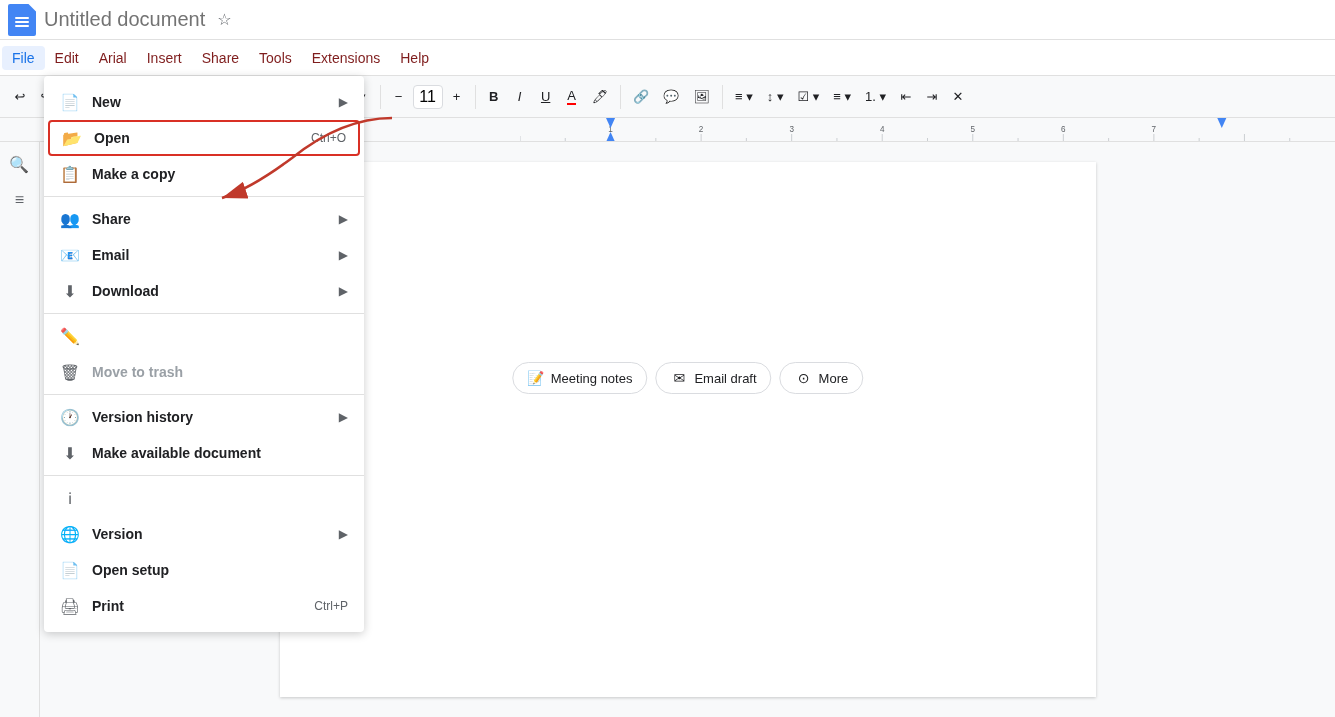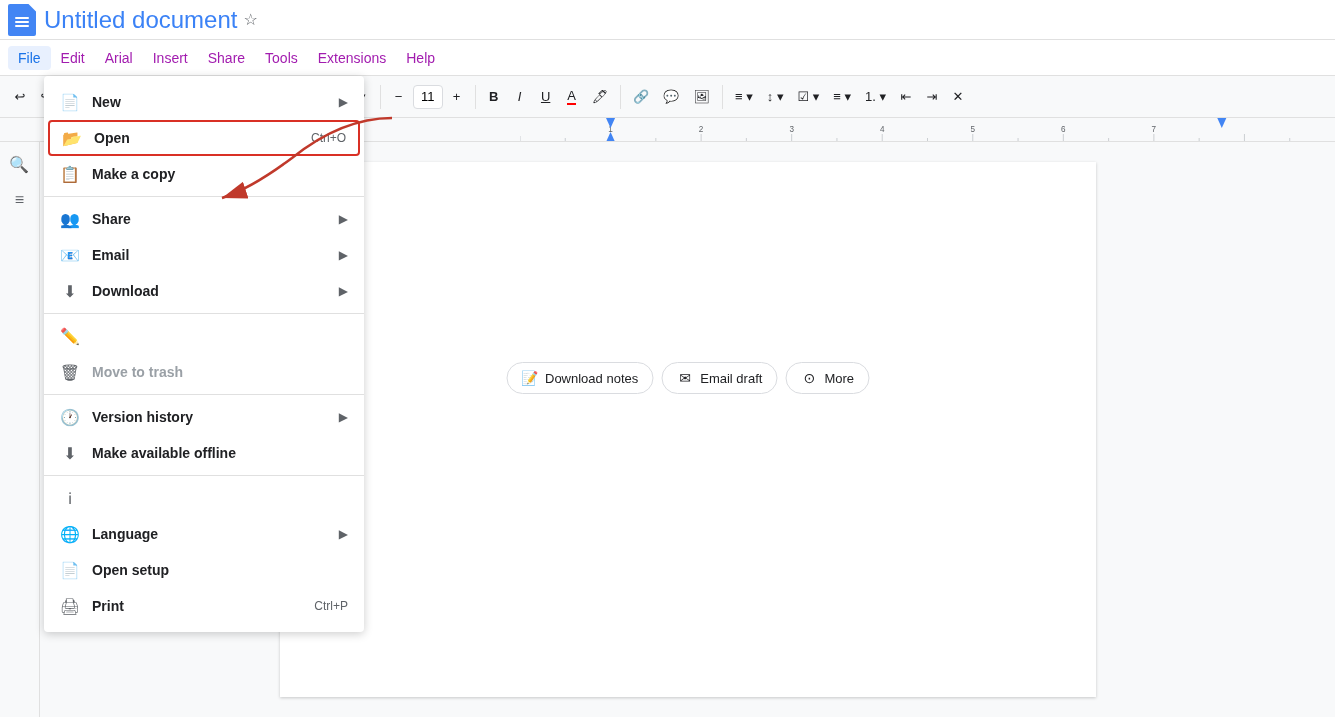--- a/index.html
+++ b/index.html
@@ -30,37 +30,37 @@
       background: #fff;
       clip-path: polygon(0 0, 100% 0, 100% 100%);
     }
     .doc-icon-lines {
       display: flex; flex-direction: column; gap: 2px; padding: 8px 4px 4px 4px;
     }
     .doc-icon-line {
       width: 14px; height: 2px; background: #fff; border-radius: 1px;
     }
     .doc-title {
-      font-size: 24px; font-weight: 400; color: #3b82f6; margin-right: 6px;
+      font-size: 20px; font-weight: 400; color: #737373; margin-right: 12px;
     }
     .star-icon { color: #5f6368; font-size: 16px; margin-right: 12px; cursor: pointer; }
 
     
     .menu-bar {
       background: #fff;
       display: flex;
       align-items: center;
-      padding: 2px 8px;
+      padding: 2px 2px;
       height: 36px;
       border-bottom: 1px solid #e0e0e0;
     }
     .menu-item {
       padding: 4px 10px;
       font-size: 14px;
-      color: #a21caf;
+      color: #7f1d1d;
       cursor: pointer;
       border-radius: 4px;
       white-space: nowrap;
     }
     .menu-item.active { background: #e8f0fe; color: #1a73e8; }
 
     
     .toolbar {
       background: #f8f9fa;
       display: flex;
@@ -87,21 +87,21 @@
     }
     .toolbar-dropdown {
       display: flex; align-items: center; gap: 4px;
       border: none; background: none; cursor: pointer;
       font-size: 13px; color: #202124;
       padding: 4px 8px; border-radius: 4px; height: 28px;
     }
     .font-size-input {
       width: 30px; height: 24px; text-align: center;
       border: 1px solid #dadce0; border-radius: 4px;
-      font-size: 13px;
+      font-size: 16px;
     }
 
     
     .ruler {
       height: 24px; background: #f8f9fa;
       border-bottom: 1px solid #e0e0e0;
       display: flex; align-items: center;
       padding: 0 0 0 520px;
       overflow: hidden;
     }
@@ -377,21 +377,21 @@
   </div>
 
   <div class="doc-area">
     <div class="page">
       <span class="cursor-line"></span>
 
       
       <div class="ai-chips">
         <div class="ai-chip">
           <span class="chip-icon">📝</span>
-          <span>Download notes</span>
+          <span>Meeting notes</span>
         </div>
         <div class="ai-chip">
           <span class="chip-icon">✉</span>
           <span>Email draft</span>
         </div>
         <div class="ai-chip">
           <span class="chip-icon">⊙</span>
           <span>More</span>
         </div>
       </div>
@@ -447,31 +447,31 @@
   </div>
 
   <div class="menu-section">
     <div class="dropdown-item">
       <span class="item-icon">🕐</span>
       <span class="item-label">Version history</span>
       <span class="item-arrow">▶</span>
     </div>
     <div class="dropdown-item">
       <span class="item-icon">⬇</span>
-      <span class="item-label">Make available offline</span>
+      <span class="item-label">Make available document</span>
     </div>
   </div>
 
   <div class="menu-section">
     <div class="dropdown-item disabled">
       <span class="item-icon">ℹ</span>
     </div>
     <div class="dropdown-item">
       <span class="item-icon">🌐</span>
-      <span class="item-label">Language</span>
+      <span class="item-label">Version</span>
       <span class="item-arrow">▶</span>
     </div>
     <div class="dropdown-item">
       <span class="item-icon">📄</span>
       <span class="item-label">Open setup</span>
     </div>
     <div class="dropdown-item">
       <span class="item-icon">🖨</span>
       <span class="item-label">Print</span>
       <span class="item-shortcut">Ctrl+P</span>

